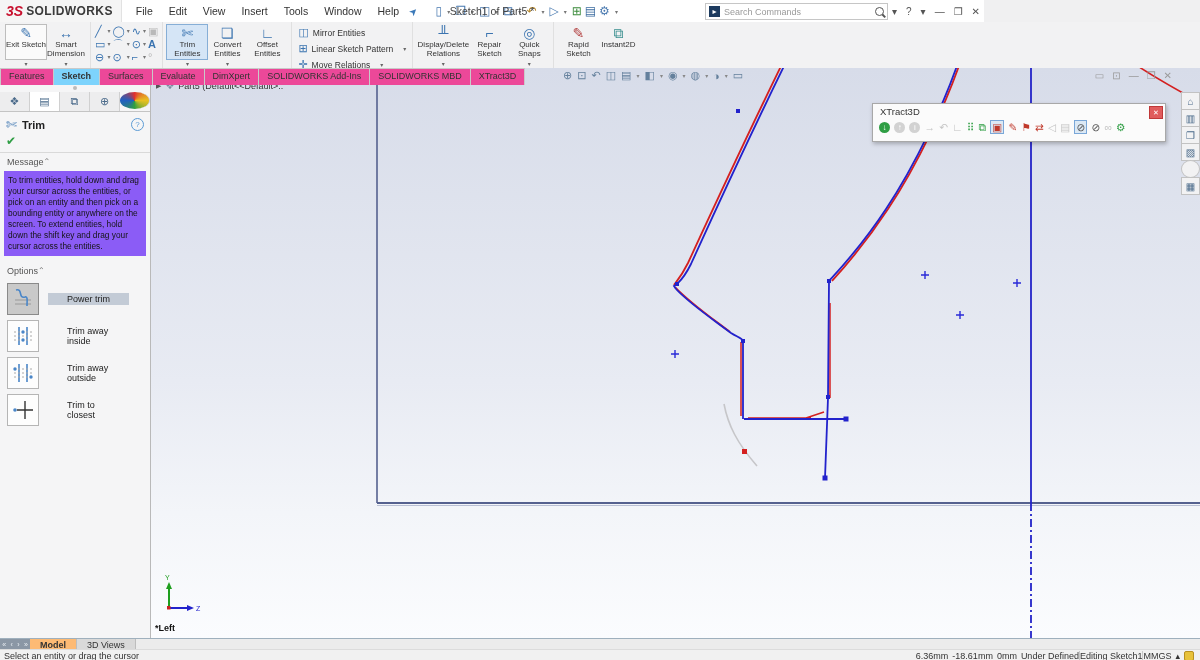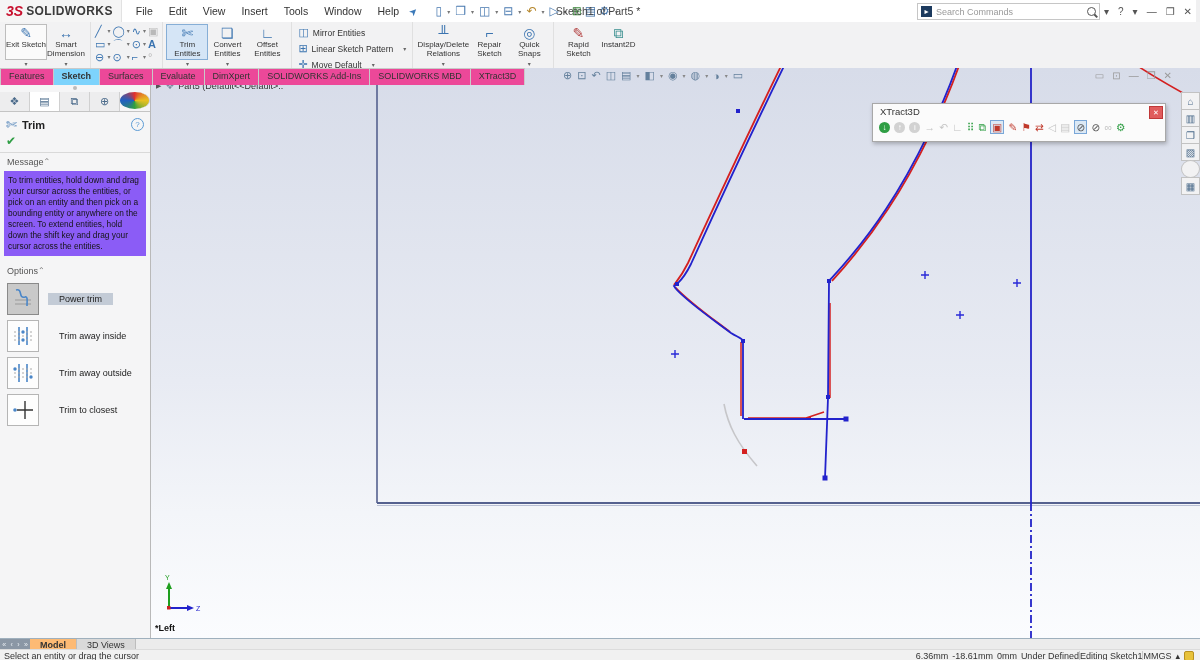--- a/index.html
+++ b/index.html
@@ -1,19 +1,19 @@
 <!DOCTYPE html>
 <html><head>
 <meta charset="utf-8">
 <style>
   html,body{margin:0;padding:0}
   body{width:1200px;height:660px;position:relative;overflow:hidden;
        font-family:"Liberation Sans",sans-serif;background:#f0f0f1;font-size:10px;color:#333}
   
-  .titlebar{position:absolute;left:0;top:0;width:1196px;height:22px;background:#fff;
+  .titlebar{position:absolute;left:0;top:0;width:984px;height:22px;background:#fff;
             border-bottom:1px solid #cfcfcf;display:flex;align-items:center}
   .logo{display:flex;align-items:center;gap:3px;background:#f5f5f5;border-right:1px solid #e2e2e2;
         height:100%;padding:0 8px 0 6px}
   .logomark{color:#c8102e;font-weight:bold;font-style:italic;font-size:14px}
   .logotext{font-weight:bold;color:#3a3a3a;font-size:12px;letter-spacing:.4px}
   .menus{display:flex;gap:16px;margin-left:14px;font-size:10.5px;color:#333}
   .menus span{cursor:default}
   .pin{color:#3a78b8;font-size:10px;margin-left:10px;transform:rotate(-45deg)}
   .quickbar{display:flex;align-items:center;gap:3px;margin-left:18px;font-size:12px;color:#4a7ab0}
   .quickbar .caret{font-size:6px;color:#777;margin:0 2px}
@@ -71,21 +71,21 @@
          font-size:8px;line-height:11px;text-align:center}
   .pcheck{color:#2f9e44;font-size:12px;padding:0 6px 4px 6px;border-bottom:1px solid #d9d9d9}
   .sechead{display:flex;padding:4px 7px 2px 7px;font-size:9px;color:#555}
   .sechead .chev{color:#777;font-size:8px}
   .msg{margin:2px 4px 6px 4px;background:#8b5cf6;padding:4px 4px;font-size:8.3px;color:#141414;
        line-height:1.32}
   .optrow{display:flex;align-items:center;gap:9px;margin:5px 7px}
   .optbtn{width:30px;height:30px;background:#fdfdfd;border:1px solid #b5b5b5;display:flex;
           align-items:center;justify-content:center;flex:0 0 auto}
   .optbtn.sel{background:#c9c9c9;border:1px solid #8a8a8a}
-  .optlabel{font-size:9px;color:#222;padding:1px 11px}
+  .optlabel{font-size:9px;color:#222;padding:1px 19px}
   .optlabel.sel{background:#c3cbd6}
   
   .viewport{position:absolute;left:151px;top:68px;width:1049px;height:570px;overflow:hidden}
   .viewport svg{position:absolute;left:0;top:0}
   .treefly{position:absolute;left:5px;top:12px;display:flex;align-items:center;gap:4px;
            font-size:9px;color:#333;z-index:4}
   .treefly .arrow{font-size:7px;color:#555}
   .treefly .picon{color:#7b8aa0;font-size:10px}
   .headsup{position:absolute;left:412px;top:1px;display:flex;align-items:center;gap:5px;z-index:4}
   .headsup span{font-size:11px;color:#64809c}
@@ -245,21 +245,21 @@
         <span class="sicon">◫</span>
         <span>Mirror Entities</span>
       </div>
       <div class="srow">
         <span class="sicon">⊞</span>
         <span>Linear Sketch Pattern</span>
         <span class="scaret">▾</span>
       </div>
       <div class="srow">
         <span class="sicon">✛</span>
-        <span>Move Default</span>
+        <span>Move Relations</span>
         <span class="scaret">▾</span>
       </div>
     </div>
   </div>
   <div class="rgroup">
     <div class="bigwrap" style="width:52px">
       <div class="bigbtn">
         <span class="bicon">╨</span>
         <span>Display/Delete Relations</span>
       </div>

